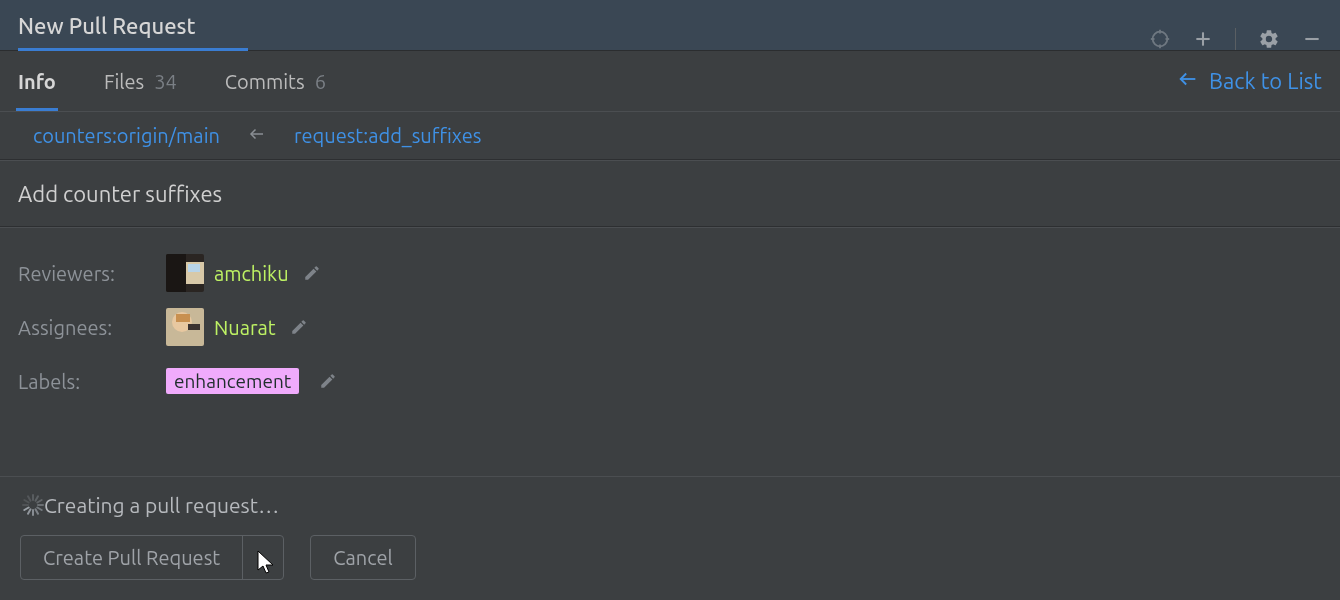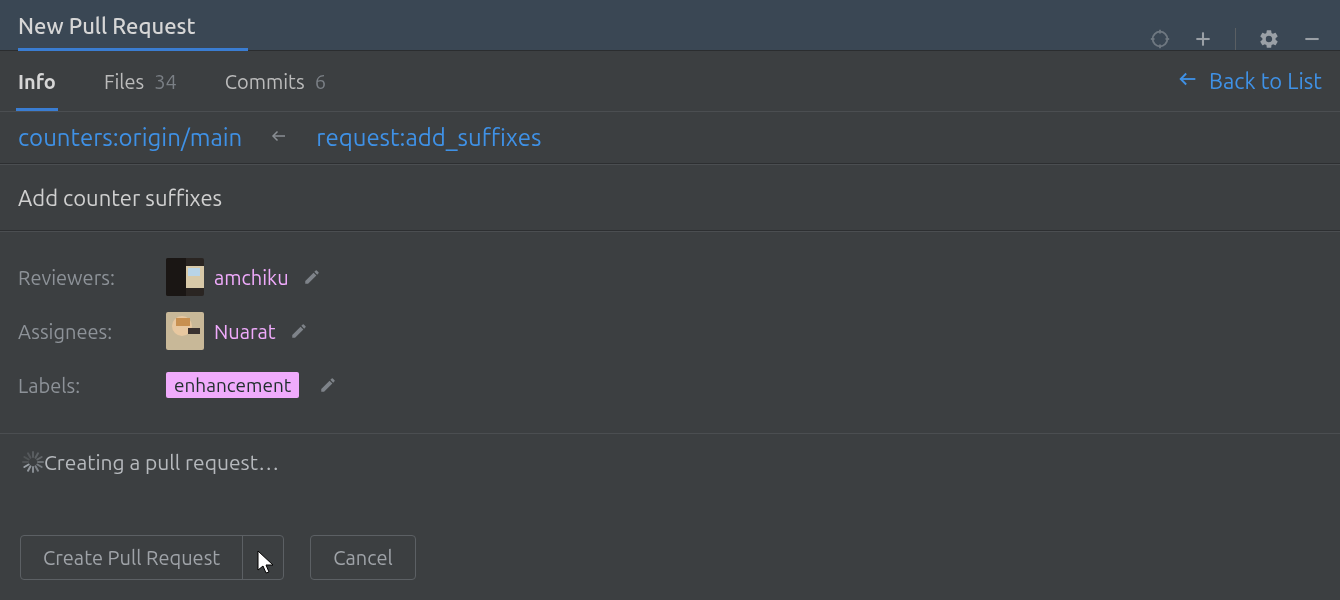--- a/index.html
+++ b/index.html
@@ -94,22 +94,22 @@
   .back-link {
     margin-left: auto;
     color: #3f91e6;
     font-size: 22px;
     display: flex;
     align-items: flex-start;
     gap: 10px;
     cursor: pointer;
   }
   .branch-row {
-    padding: 12px 18px;
-    font-size: 24px;
+    padding: 12px 33px;
+    font-size: 20px;
     display: flex;
     align-items: center;
     gap: 28px;
     border-top: 1px solid #4b4e51;
     border-bottom: 1px solid #2d2f31;
   }
   .branch-link {
     color: #3f91e6;
     cursor: pointer;
   }
@@ -150,21 +150,21 @@
     color: #8d9298;
     font-size: 20px;
   }
   .avatar {
     width: 38px;
     height: 38px;
     border-radius: 2px;
     margin-right: 10px;
   }
   .username {
-    color: #f0abfc;
+    color: #bef264;
     font-size: 20px;
     margin-right: 14px;
   }
   .pencil {
     color: #7e8389;
     cursor: pointer;
     display: inline-flex;
   }
   .label-chip {
     background: #f0abfc;
@@ -215,21 +215,20 @@
     background: transparent;
     border: 1px solid #5c6064;
     border-radius: 4px;
     color: #9fa3a8;
     font-size: 20px;
     padding: 10px 22px;
     cursor: pointer;
     font-family: inherit;
     display: flex;
     align-items: center;
-    margin-top: 43px;
   }
   .btn.split {
     padding: 0;
   }
   .btn.split .main {
     padding: 10px 22px;
     border-right: 1px solid #5c6064;
   }
   .btn.split .caret {
     padding: 10px 14px;

